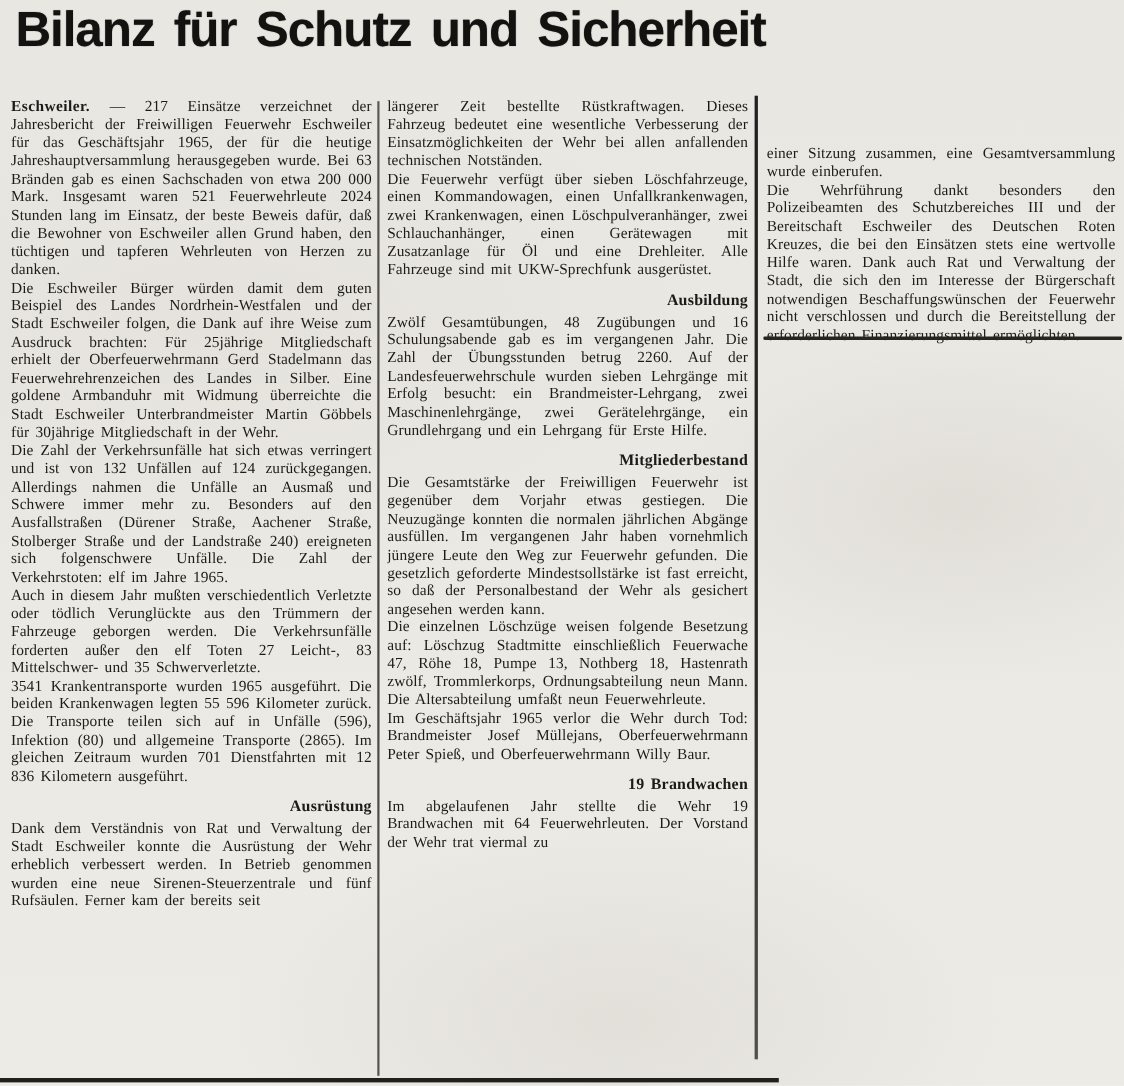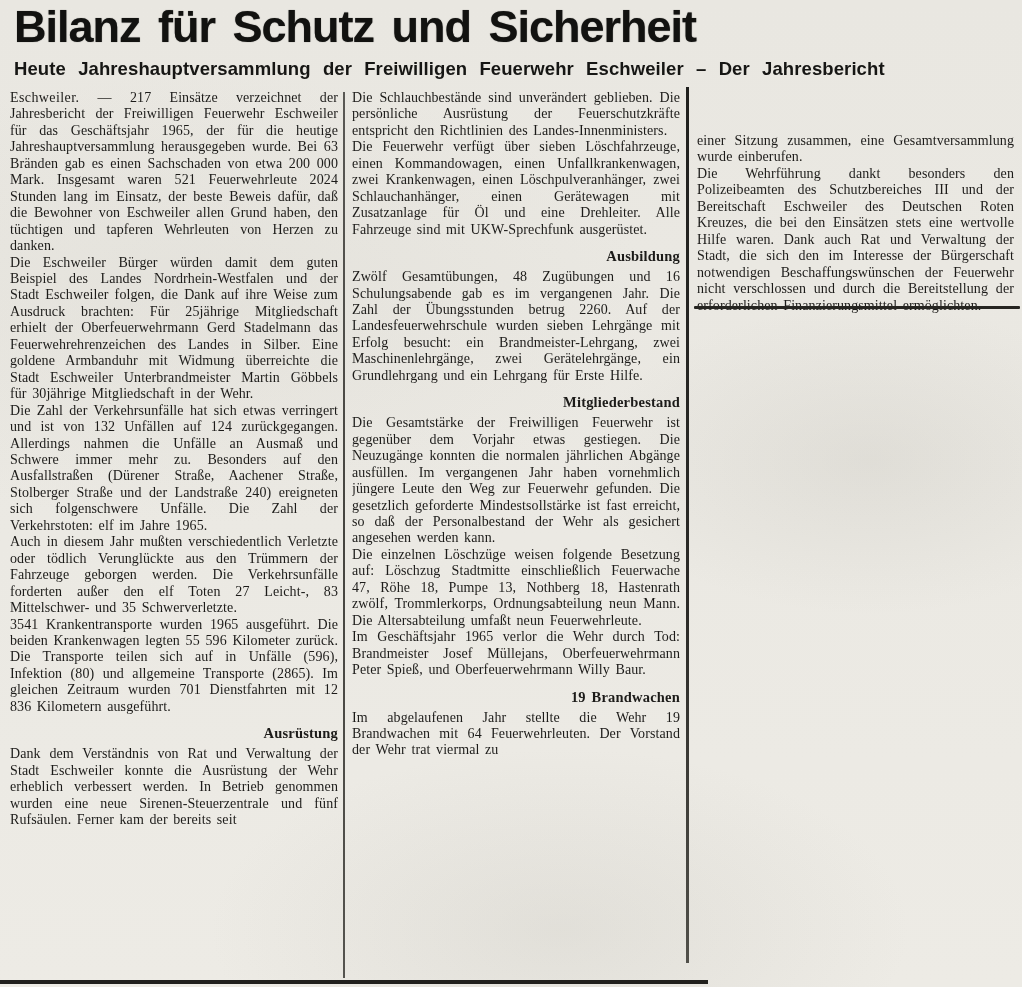--- a/index.html
+++ b/index.html
@@ -42,21 +42,21 @@
     hyphens:auto;-webkit-hyphens:auto;
   }
   .col-1{left:10px;width:328px;}
   .col-2{left:352px;width:328px;}
   .col-3{left:697px;width:317px;margin-top:43px;}
   .col p{margin:0;}
   .col h3{
     font-size:14.5px;line-height:17px;margin:10px 0 4px 0;
     font-weight:bold;letter-spacing:0.2px;text-align:right;
   }
-  .col .dateline{font-weight:normal;letter-spacing:0.4px;}
+  .col .dateline{font-weight:bold;letter-spacing:0.4px;}
   
   .vrule-1{
     position:absolute;left:343px;top:92px;width:1.5px;height:886px;
     background:linear-gradient(180deg,#5a5955 0%,#45443f 50%,#55544f 100%);
   }
   .vrule-2{
     position:absolute;left:686px;top:87px;width:2.5px;height:876px;
     background:linear-gradient(180deg,#20201e 0%,#2b2a27 60%,#51504a 100%);
   }
   .hrule-right{
@@ -68,33 +68,32 @@
     background:#21201d;
   }
 </style>
 </head>
 <body>
 
 <div class="clipping">
 
   <h1 class="headline">Bilanz für Schutz und Sicherheit</h1>
 
-  <h2 class="subheadline">Heute Jahreshauptversammlung der Freiwilligen Feuerwehr Eschweiler – Der Jahresbericht</h2>
 
   <div class="col col-1">
       <p><span class="dateline">Eschweiler.</span> — 217 Einsätze verzeichnet der Jahresbericht der Freiwilligen Feuerwehr Eschweiler für das Geschäftsjahr 1965, der für die heutige Jahreshauptversammlung herausgegeben wurde. Bei 63 Bränden gab es einen Sachschaden von etwa 200 000 Mark. Insgesamt waren 521 Feuerwehrleute 2024 Stunden lang im Einsatz, der beste Beweis dafür, daß die Bewohner von Eschweiler allen Grund haben, den tüchtigen und tapferen Wehrleuten von Herzen zu danken.</p>
       <p>Die Eschweiler Bürger würden damit dem guten Beispiel des Landes Nordrhein-Westfalen und der Stadt Eschweiler folgen, die Dank auf ihre Weise zum Ausdruck brachten: Für 25jährige Mitgliedschaft erhielt der Oberfeuerwehrmann Gerd Stadelmann das Feuerwehrehrenzeichen des Landes in Silber. Eine goldene Armbanduhr mit Widmung überreichte die Stadt Eschweiler Unterbrandmeister Martin Göbbels für 30jährige Mitgliedschaft in der Wehr.</p>
       <p>Die Zahl der Verkehrsunfälle hat sich etwas verringert und ist von 132 Unfällen auf 124 zurückgegangen. Allerdings nahmen die Unfälle an Ausmaß und Schwere immer mehr zu. Besonders auf den Ausfallstraßen (Dürener Straße, Aachener Straße, Stolberger Straße und der Landstraße 240) ereigneten sich folgenschwere Unfälle. Die Zahl der Verkehrstoten: elf im Jahre 1965.</p>
       <p>Auch in diesem Jahr mußten verschiedentlich Verletzte oder tödlich Verunglückte aus den Trümmern der Fahrzeuge geborgen werden. Die Verkehrsunfälle forderten außer den elf Toten 27 Leicht-, 83 Mittelschwer- und 35 Schwerverletzte.</p>
       <p>3541 Krankentransporte wurden 1965 ausgeführt. Die beiden Krankenwagen legten 55 596 Kilometer zurück. Die Transporte teilen sich auf in Unfälle (596), Infektion (80) und allgemeine Transporte (2865). Im gleichen Zeitraum wurden 701 Dienstfahrten mit 12 836 Kilometern ausgeführt.</p>
       <h3>Ausrüstung</h3>
       <p>Dank dem Verständnis von Rat und Verwaltung der Stadt Eschweiler konnte die Ausrüstung der Wehr erheblich verbessert werden. In Betrieb genommen wurden eine neue Sirenen-Steuerzentrale und fünf Rufsäulen. Ferner kam der bereits seit</p>
     </div>
   <div class="col col-2">
-      <p>Die Schlauchbestände sind unverändert geblieben. Die persönliche Ausrüstung der Feuerschutzkräfte entspricht den Richtlinien des Landes-Innenministers.</p>
+      <p>längerer Zeit bestellte Rüstkraftwagen. Dieses Fahrzeug bedeutet eine wesentliche Verbesserung der Einsatzmöglichkeiten der Wehr bei allen anfallenden technischen Notständen.</p>
       <p>Die Feuerwehr verfügt über sieben Löschfahrzeuge, einen Kommandowagen, einen Unfallkrankenwagen, zwei Krankenwagen, einen Löschpulveranhänger, zwei Schlauchanhänger, einen Gerätewagen mit Zusatzanlage für Öl und eine Drehleiter. Alle Fahrzeuge sind mit UKW-Sprechfunk ausgerüstet.</p>
       <h3>Ausbildung</h3>
       <p>Zwölf Gesamtübungen, 48 Zugübungen und 16 Schulungsabende gab es im vergangenen Jahr. Die Zahl der Übungsstunden betrug 2260. Auf der Landesfeuerwehrschule wurden sieben Lehrgänge mit Erfolg besucht: ein Brandmeister-Lehrgang, zwei Maschinenlehrgänge, zwei Gerätelehrgänge, ein Grundlehrgang und ein Lehrgang für Erste Hilfe.</p>
       <h3>Mitgliederbestand</h3>
       <p>Die Gesamtstärke der Freiwilligen Feuerwehr ist gegenüber dem Vorjahr etwas gestiegen. Die Neuzugänge konnten die normalen jährlichen Abgänge ausfüllen. Im vergangenen Jahr haben vornehmlich jüngere Leute den Weg zur Feuerwehr gefunden. Die gesetzlich geforderte Mindestsollstärke ist fast erreicht, so daß der Personalbestand der Wehr als gesichert angesehen werden kann.</p>
       <p>Die einzelnen Löschzüge weisen folgende Besetzung auf: Löschzug Stadtmitte einschließlich Feuerwache 47, Röhe 18, Pumpe 13, Nothberg 18, Hastenrath zwölf, Trommlerkorps, Ordnungsabteilung neun Mann. Die Altersabteilung umfaßt neun Feuerwehrleute.</p>
       <p>Im Geschäftsjahr 1965 verlor die Wehr durch Tod: Brandmeister Josef Müllejans, Oberfeuerwehrmann Peter Spieß, und Oberfeuerwehrmann Willy Baur.</p>
       <h3>19 Brandwachen</h3>
       <p>Im abgelaufenen Jahr stellte die Wehr 19 Brandwachen mit 64 Feuerwehrleuten. Der Vorstand der Wehr trat viermal zu</p>
     </div>

